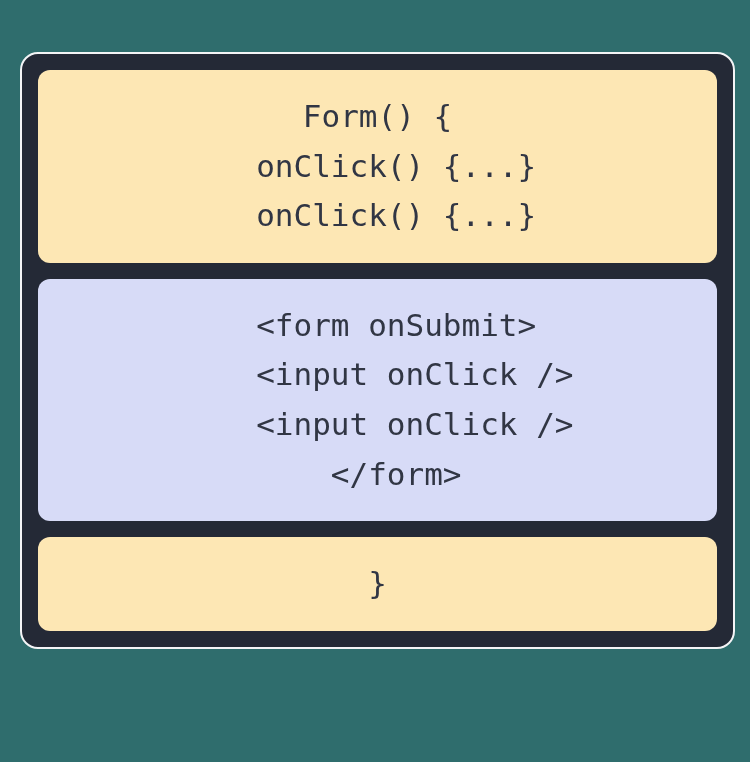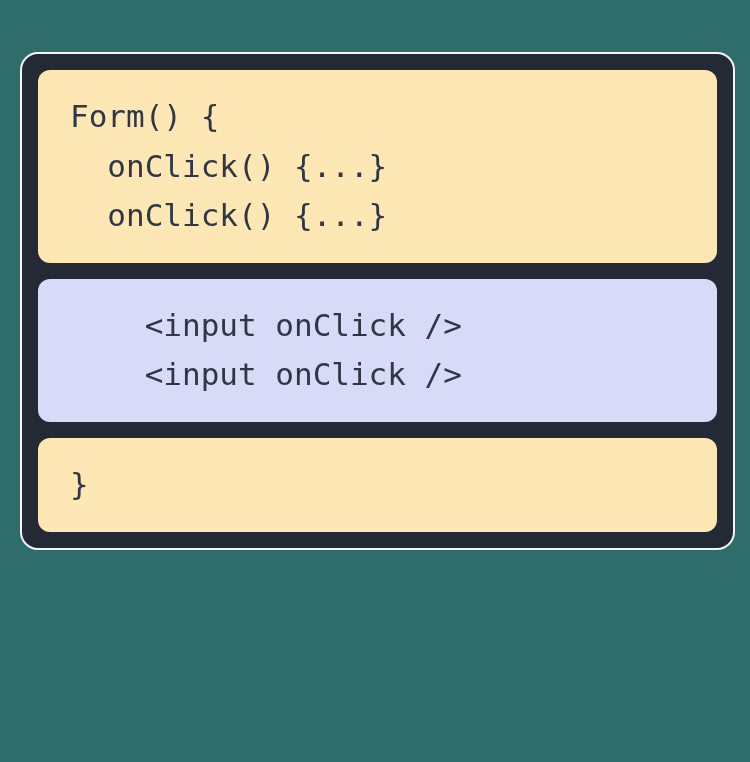--- a/index.html
+++ b/index.html
@@ -25,31 +25,33 @@
     border-radius: 12px;
     padding: 22px 32px;
     font-size: 31px;
     line-height: 1.6;
     color: #313644;
     margin-bottom: 16px;
   }
   .block:last-child { margin-bottom: 0; }
   .yellow { background: #fde7b4; }
   .lavender { background: #d7dbf7; }
-  .code-line { white-space: pre; }
+  .code-line { white-space: pre; text-align: center; }
 </style>
 </head>
 <body>
 
 <div class="canvas">
   <div class="block yellow">
     <div class="code-line">Form() {</div>
     <div class="code-line">  onClick() {...}</div>
     <div class="code-line">  onClick() {...}</div>
   </div>
   <div class="block lavender">
+    <div class="code-line">  &lt;form onSubmit&gt;</div>
     <div class="code-line">    &lt;input onClick /&gt;</div>
     <div class="code-line">    &lt;input onClick /&gt;</div>
+    <div class="code-line">  &lt;/form&gt;</div>
   </div>
   <div class="block yellow">
     <div class="code-line">}</div>
   </div>
 </div>
 
 </body></html>

